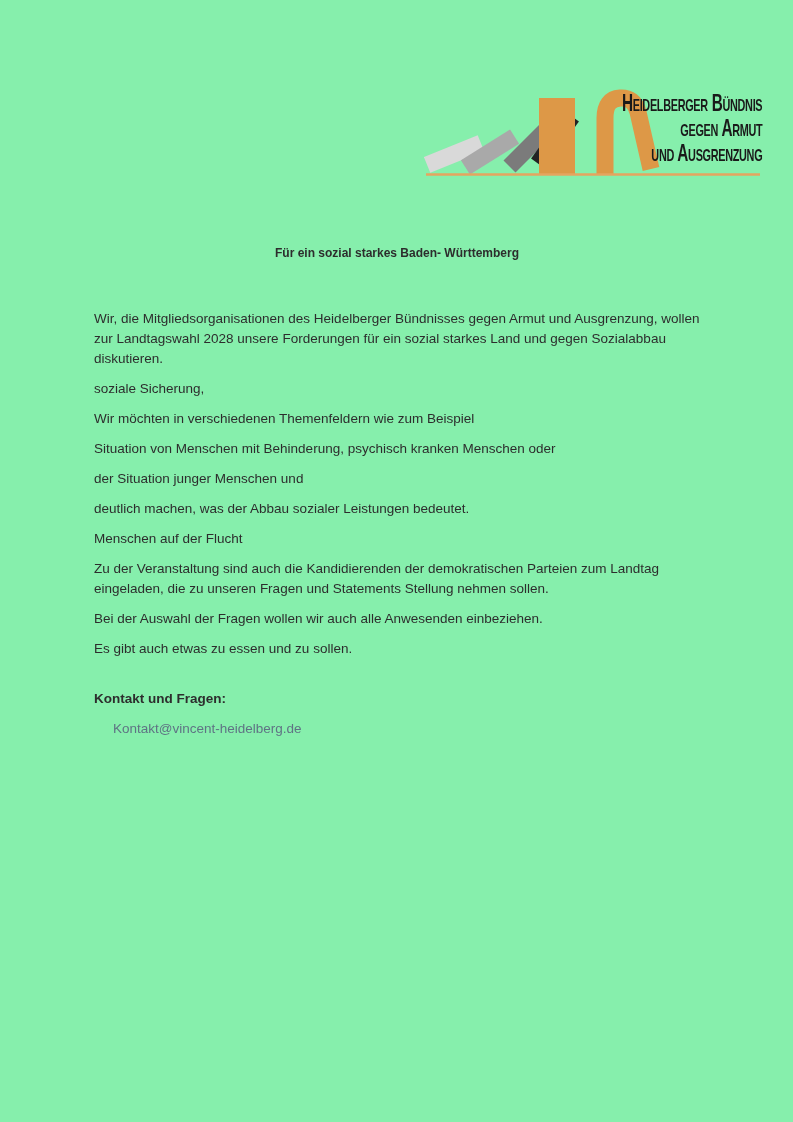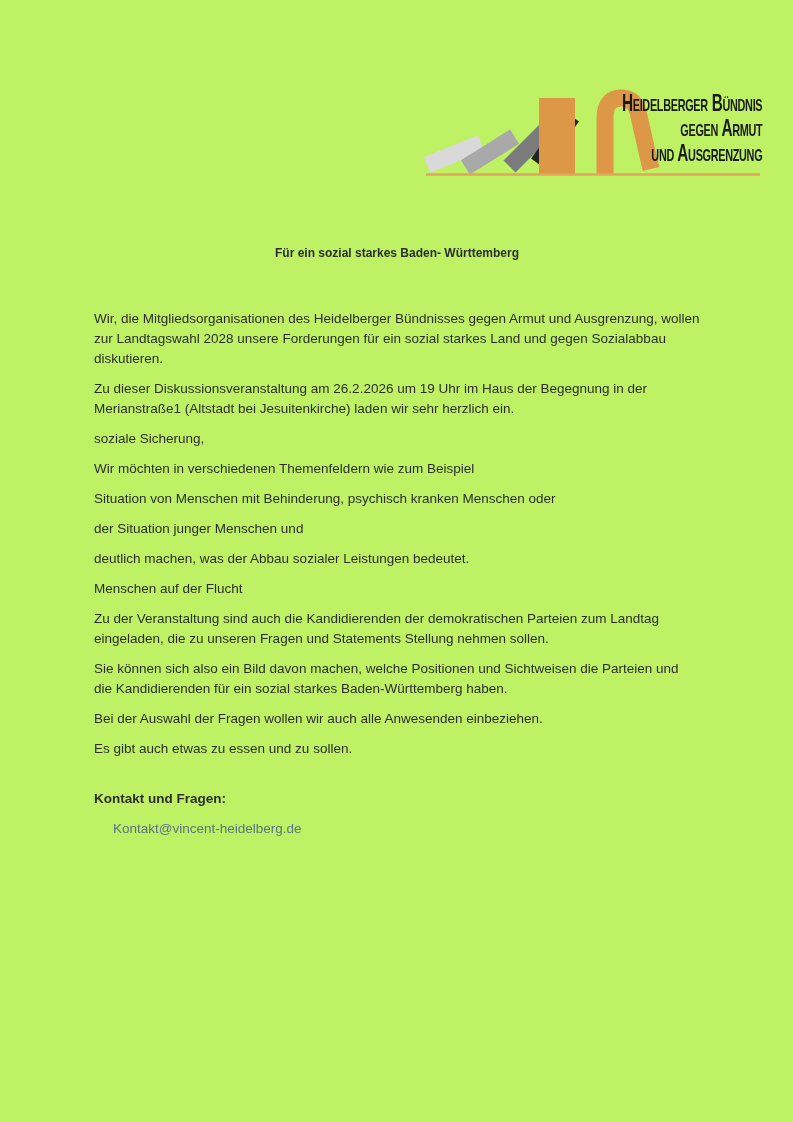--- a/index.html
+++ b/index.html
@@ -1,20 +1,20 @@
 <!DOCTYPE html>
 <html><head>
 <meta charset="utf-8">
 <style>
   html,body { margin:0; padding:0; background:#e8e8e8; }
   .page {
     position:relative;
     width:793px; height:1122px;
     margin:0 auto;
-    background:#bef264;
+    background:#86efac;
     font-family:"Liberation Sans", sans-serif;
     overflow:hidden;
   }
 
   
   .logo { position:absolute; left:424px; top:88px; width:338px; height:92px; }
   .logo svg { position:absolute; left:0; top:0; }
   .logo-text {
     position:absolute; top:2px; right:0;
     text-align:right;
@@ -78,29 +78,27 @@
       <div>Heidelberger Bündnis</div>
       <div>gegen Armut</div>
       <div>und Ausgrenzung</div>
     </div>
   </div>
 
   <div class="content">
     <h1 class="doc-title">Für ein sozial starkes Baden- Württemberg</h1>
 
     <p>Wir, die Mitgliedsorganisationen des Heidelberger Bündnisses gegen Armut und Ausgrenzung, wollen zur Landtagswahl 2028 unsere Forderungen für ein sozial starkes Land und gegen Sozialabbau diskutieren.</p>
-    <p>Zu dieser Diskussionsveranstaltung am 26.2.2026 um 19 Uhr im Haus der Begegnung in der Merianstraße1 (Altstadt bei Jesuitenkirche) laden wir sehr herzlich ein.</p>
     <p>soziale Sicherung,</p>
     <p>Wir möchten in verschiedenen Themenfeldern wie zum Beispiel</p>
     <p>Situation von Menschen mit Behinderung, psychisch kranken Menschen oder</p>
     <p>der Situation junger Menschen und</p>
     <p>deutlich machen, was der Abbau sozialer Leistungen bedeutet.</p>
     <p>Menschen auf der Flucht</p>
     <p>Zu der Veranstaltung sind auch die Kandidierenden der demokratischen Parteien zum Landtag eingeladen, die zu unseren Fragen und Statements Stellung nehmen sollen.</p>
-    <p>Sie können sich also ein Bild davon machen, welche Positionen und Sichtweisen die Parteien und die Kandidierenden für ein sozial starkes Baden-Württemberg haben.</p>
     <p>Bei der Auswahl der Fragen wollen wir auch alle Anwesenden einbeziehen.</p>
     <p>Es gibt auch etwas zu essen und zu sollen.</p>
 
     <p class="contact-label">Kontakt und Fragen:</p>
     <p>
       <a class="email-link">Kontakt@vincent-heidelberg.de</a>
     </p>
   </div>
 
 </div>

